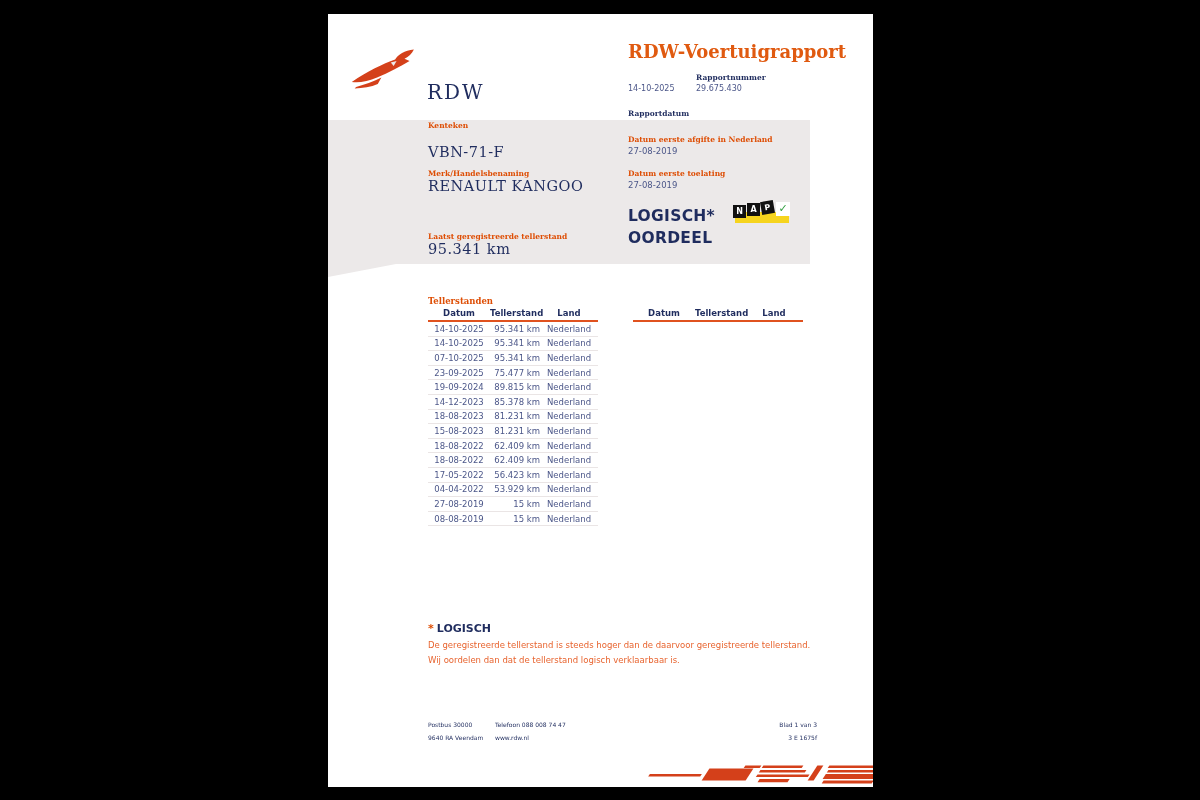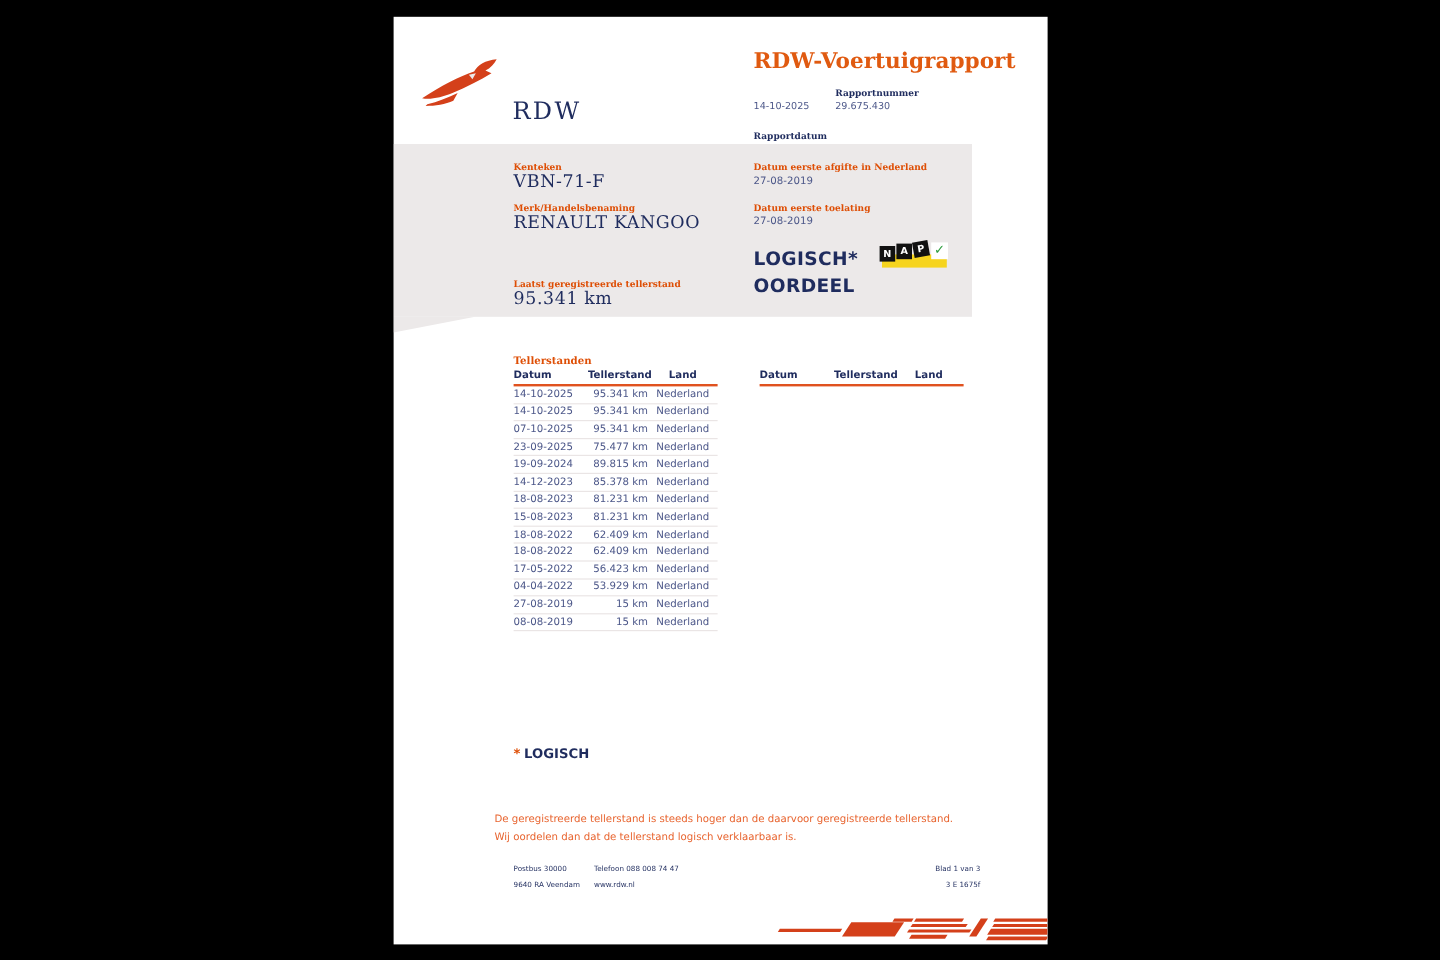--- a/index.html
+++ b/index.html
@@ -49,30 +49,30 @@
   .section-title { position:absolute; left:100px; top:282px; font-family:"DejaVu Serif", serif;
                    font-weight:bold; font-size:8.5px; color:var(--label_orange); }
   .ttable { position:absolute; top:294px; width:170px; }
   .ttable-left  { left:100px; }
   .ttable-right { left:305px; }
   .thead, .trow { display:grid; grid-template-columns:62px 50px 58px; }
   .thead { border-bottom:2px solid var(--rule_orange); padding-bottom:2px; }
   .thead span { font-size:8.5px; font-weight:bold; color:var(--navy); }
   .trow { height:14.6px; align-items:center; border-bottom:1px solid var(--row_border); }
   .trow span { font-size:8.5px; color:var(--table_text); }
-  .thead span:nth-child(1), .trow span:nth-child(1) { text-align:left; }
+  .thead span:nth-child(1), .trow span:nth-child(1) { text-align:center; }
   .thead span:nth-child(2), .trow span:nth-child(2) { text-align:right; }
   .thead span:nth-child(3), .trow span:nth-child(3) { text-align:center; }
 
   
   .note-head { position:absolute; left:100px; top:608px; font-size:11px; font-weight:bold;
                color:var(--navy);text-align:right; }
   .note-head .star { color:var(--label_orange); font-weight:bold; margin-right:3px; }
-  .note-body { position:absolute; left:84px; top:624px; width:394px; font-size:8.5px;
-               line-height:14.5px; color:var(--note_orange);margin-top:38px; }
+  .note-body { position:absolute; left:100px; top:624px; width:394px; font-size:8.5px;
+               line-height:14.5px; color:var(--note_orange); }
 
   
   .foot { position:absolute; font-size:6px; line-height:13px; color:var(--navy); }
   .foot-a { left:100px; top:704px; }
   .foot-b { left:167px; top:704px; }
   .foot-c { right:56px; top:704px; text-align:right; }
 
   .stripes { position:absolute; right:0; bottom:0; width:250px; height:24px; }
 </style>
 </head>
@@ -89,21 +89,21 @@
   </svg>
   <div class="logo-text">RDW</div>
 
   <div class="doc-title">RDW-Voertuigrapport</div>
   <div class="meta-label" style="left:300px; top:59px;margin-top:36px;">Rapportdatum</div>
   <div class="meta-label" style="left:368px; top:59px;">Rapportnummer</div>
   <div class="meta-value" style="left:300px; top:70px;">14-10-2025</div>
   <div class="meta-value" style="left:368px; top:70px;text-align:center;">29.675.430</div>
 
   <div class="panel">
-    <div class="olabel" style="left:100px; top:15px;">Kenteken</div>
+    <div class="olabel" style="left:100px; top:1px;">Kenteken</div>
     <div class="bigval" style="left:100px; top:24px;">VBN-71-F</div>
     <div class="olabel" style="left:100px; top:49px;">Merk/Handelsbenaming</div>
     <div class="bigval" style="left:100px; top:58px;">RENAULT KANGOO</div>
     <div class="olabel" style="left:100px; top:112px;">Laatst geregistreerde tellerstand</div>
     <div class="bigval" style="left:100px; top:121px;">95.341 km</div>
 
     <div class="olabel" style="left:300px; top:15px;">Datum eerste afgifte in Nederland</div>
     <div class="smallval" style="left:300px; top:26px;">27-08-2019</div>
     <div class="olabel" style="left:300px; top:49px;">Datum eerste toelating</div>
     <div class="smallval" style="left:300px; top:60px;">27-08-2019</div>

